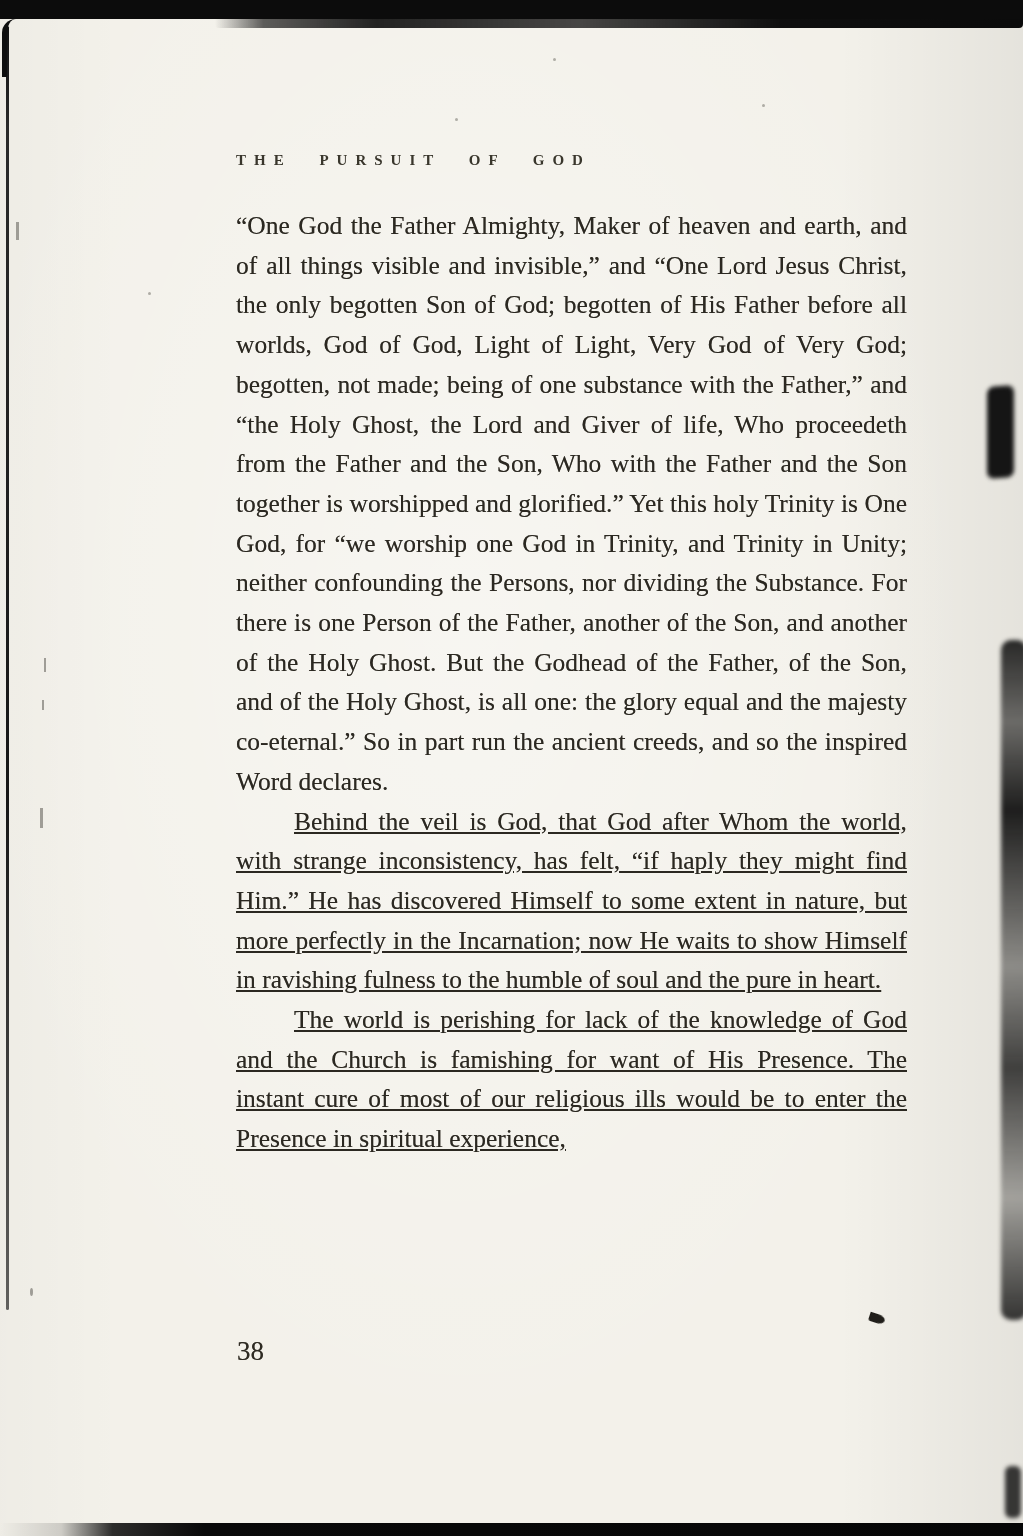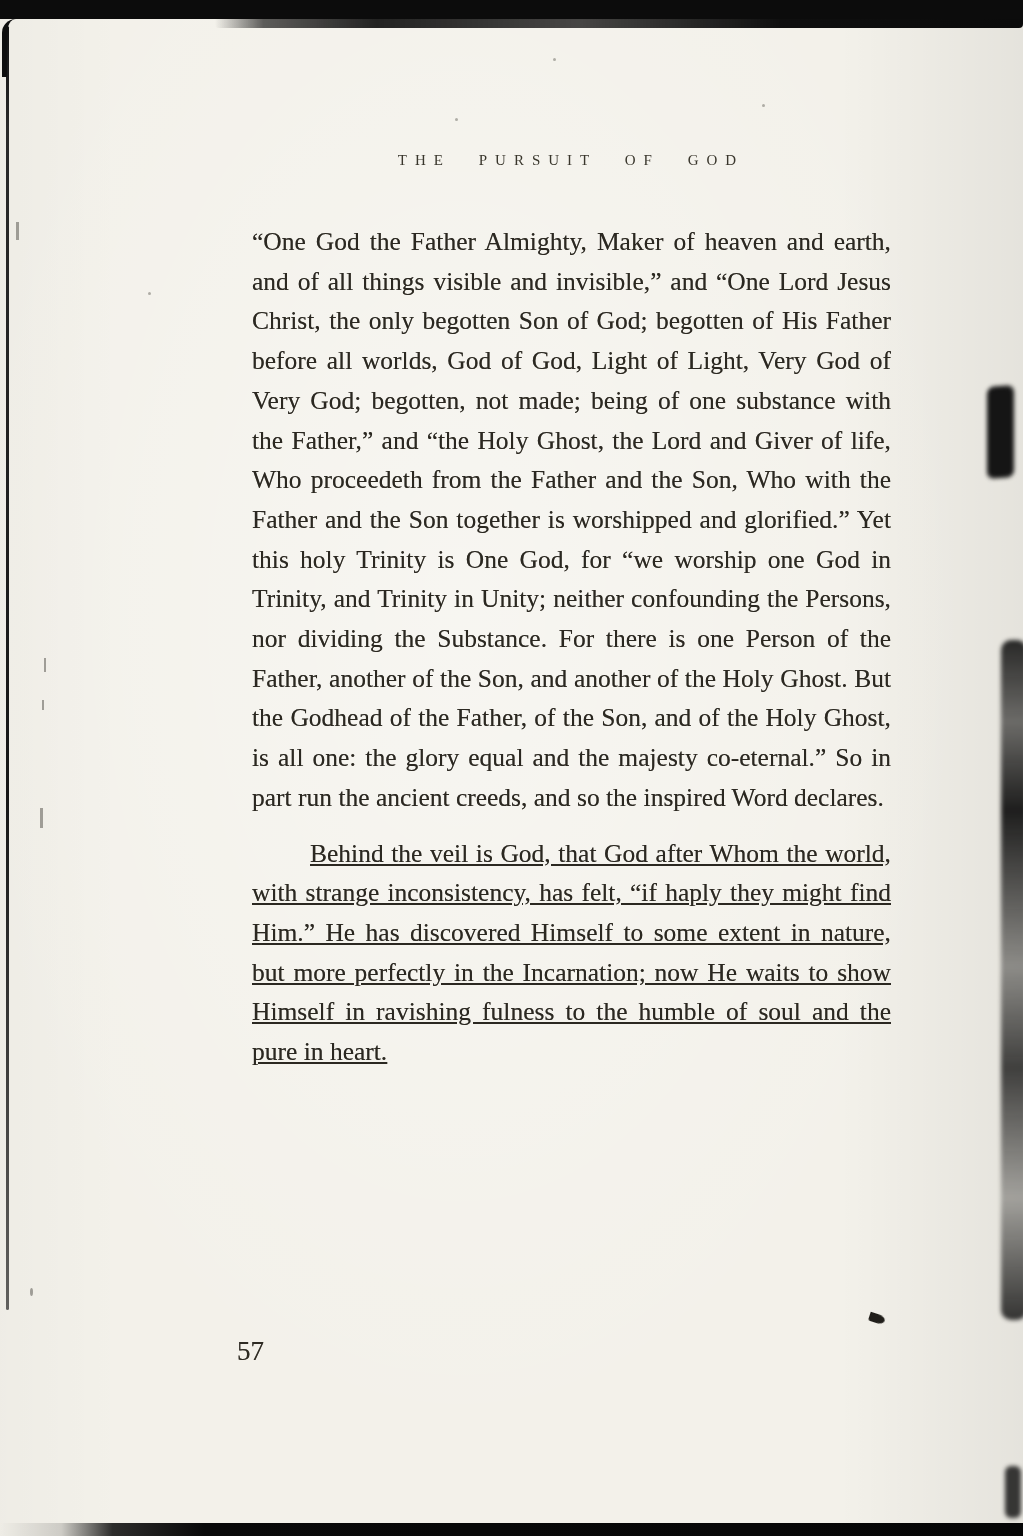--- a/index.html
+++ b/index.html
@@ -78,36 +78,36 @@
   .speck { position: absolute; width: 3px; height: 3px; border-radius: 50%; background: rgba(70,68,60,0.4); }
   .sp1 { left: 553px; top: 58px; }
   .sp2 { left: 762px; top: 104px; }
   .sp3 { left: 148px; top: 292px; }
   .sp4 { left: 455px; top: 118px; }
 
   
   .running-head {
     position: absolute;
     left: 236px; top: 152px; width: 670px;
-    text-align: center;
+    text-align: left;
     font-size: 15px;
-    font-weight: 400;
+    font-weight: 700;
     letter-spacing: 8px;
     word-spacing: 16px;
     color: #39362c;
   }
   .body-text {
     position: absolute;
     left: 236px; top: 206px; width: 671px;
     font-size: 25.5px;
     line-height: 39.7px;
     text-align: justify;
     text-shadow: 0 0 0.5px rgba(43,40,33,0.55);
   }
-  .body-text p.para { margin: 16px; }
+  .body-text p.para { margin: 0; }
   .body-text p.para.indent { text-indent: 58px; text-decoration: underline; }
   .page-number {
     position: absolute;
     left: 237px; top: 1336px;
     font-size: 27px;
     color: #2e2b23;
     text-shadow: 0 0 0.5px rgba(43,40,33,0.55);
   }
 </style>
 </head>
@@ -132,17 +132,18 @@
   <div class="speck sp1"></div>
   <div class="speck sp2"></div>
   <div class="speck sp3"></div>
   <div class="speck sp4"></div>
 
   <div class="running-head">THE PURSUIT OF GOD</div>
 
   <div class="body-text">
       <p class="para">“One God the Father Almighty, Maker of heaven and earth, and of all things visible and invisible,” and “One Lord Jesus Christ, the only begotten Son of God; begotten of His Father before all worlds, God of God, Light of Light, Very God of Very God; begotten, not made; being of one substance with the Father,” and “the Holy Ghost, the Lord and Giver of life, Who proceedeth from the Father and the Son, Who with the Father and the Son together is worshipped and glorified.” Yet this holy Trinity is One God, for “we worship one God in Trinity, and Trinity in Unity; neither confounding the Persons, nor dividing the Substance. For there is one Person of the Father, another of the Son, and another of the Holy Ghost. But the Godhead of the Father, of the Son, and of the Holy Ghost, is all one: the glory equal and the majesty co-eternal.” So in part run the ancient creeds, and so the inspired Word declares.</p>
       <p class="para indent">Behind the veil is God, that God after Whom the world, with strange inconsistency, has felt, “if haply they might find Him.” He has discovered Himself to some extent in nature, but more perfectly in the Incarnation; now He waits to show Himself in ravishing fulness to the humble of soul and the pure in heart.</p>
+      <p class="para indent">The world is perishing for lack of the knowledge of God and the Church is famishing for want of His Presence. The instant cure of most of our religious ills would be to enter the Presence in spiritual experience,</p>
     </div>
 
-  <div class="page-number">57</div>
+  <div class="page-number">38</div>
 
 </div>
 
 </body></html>

